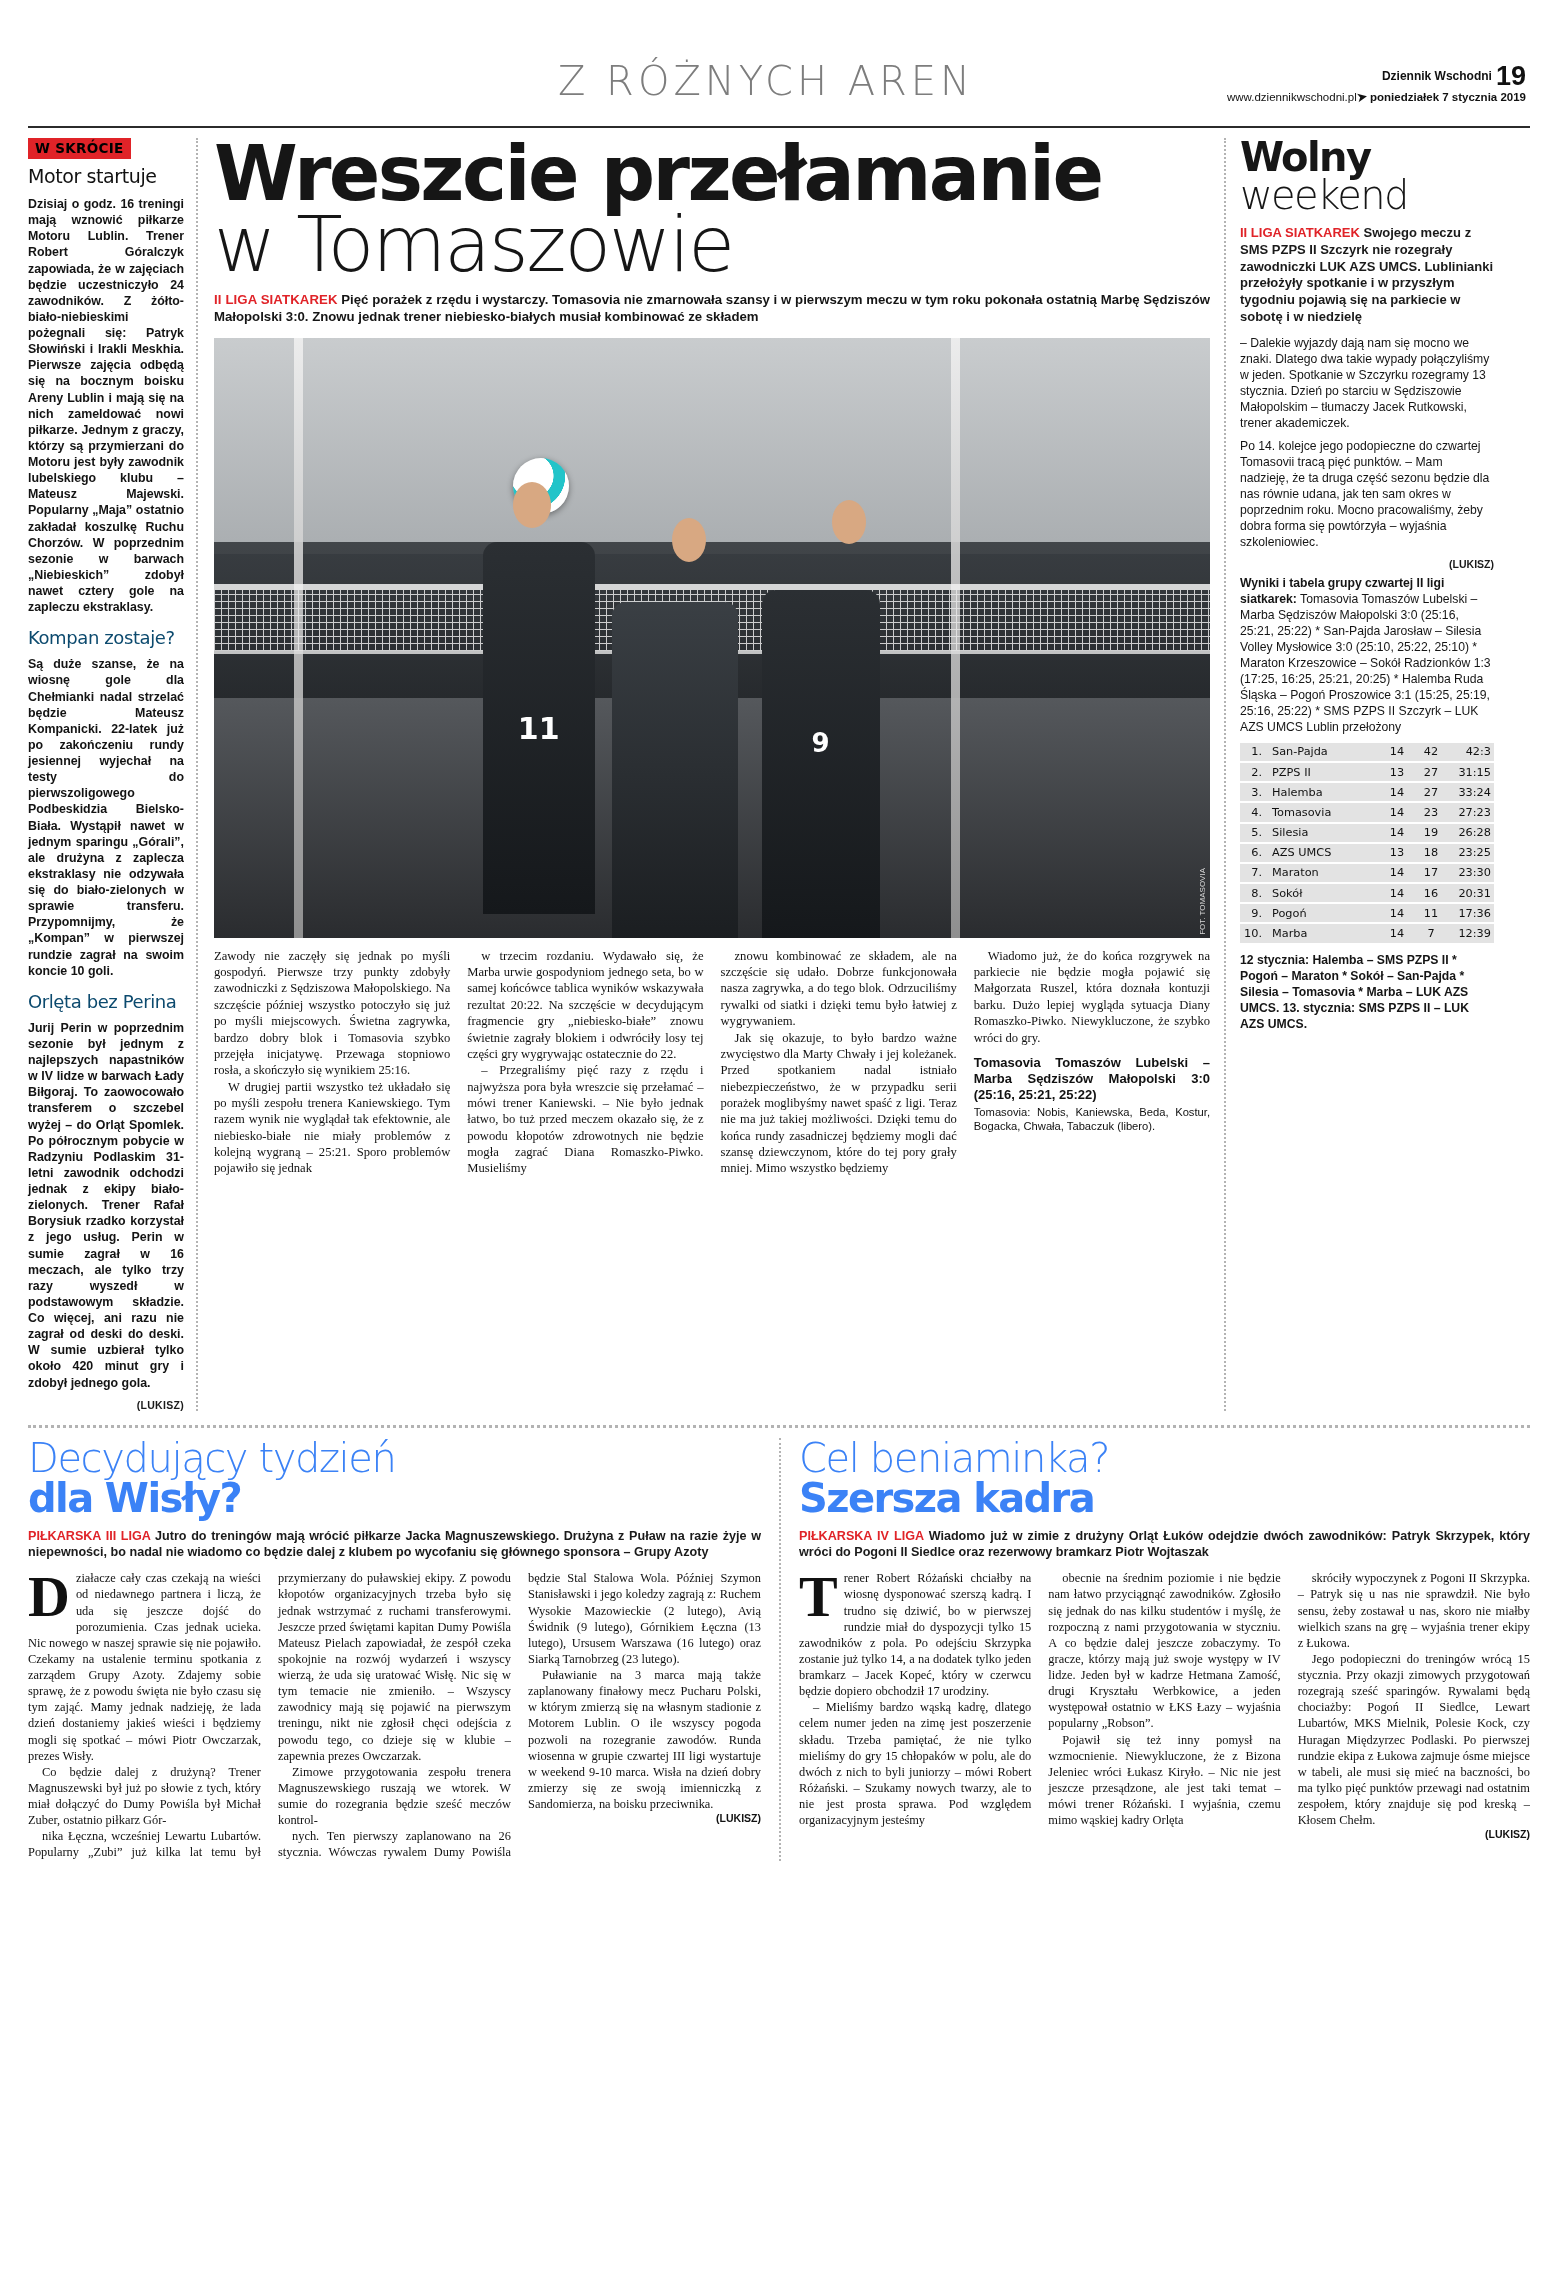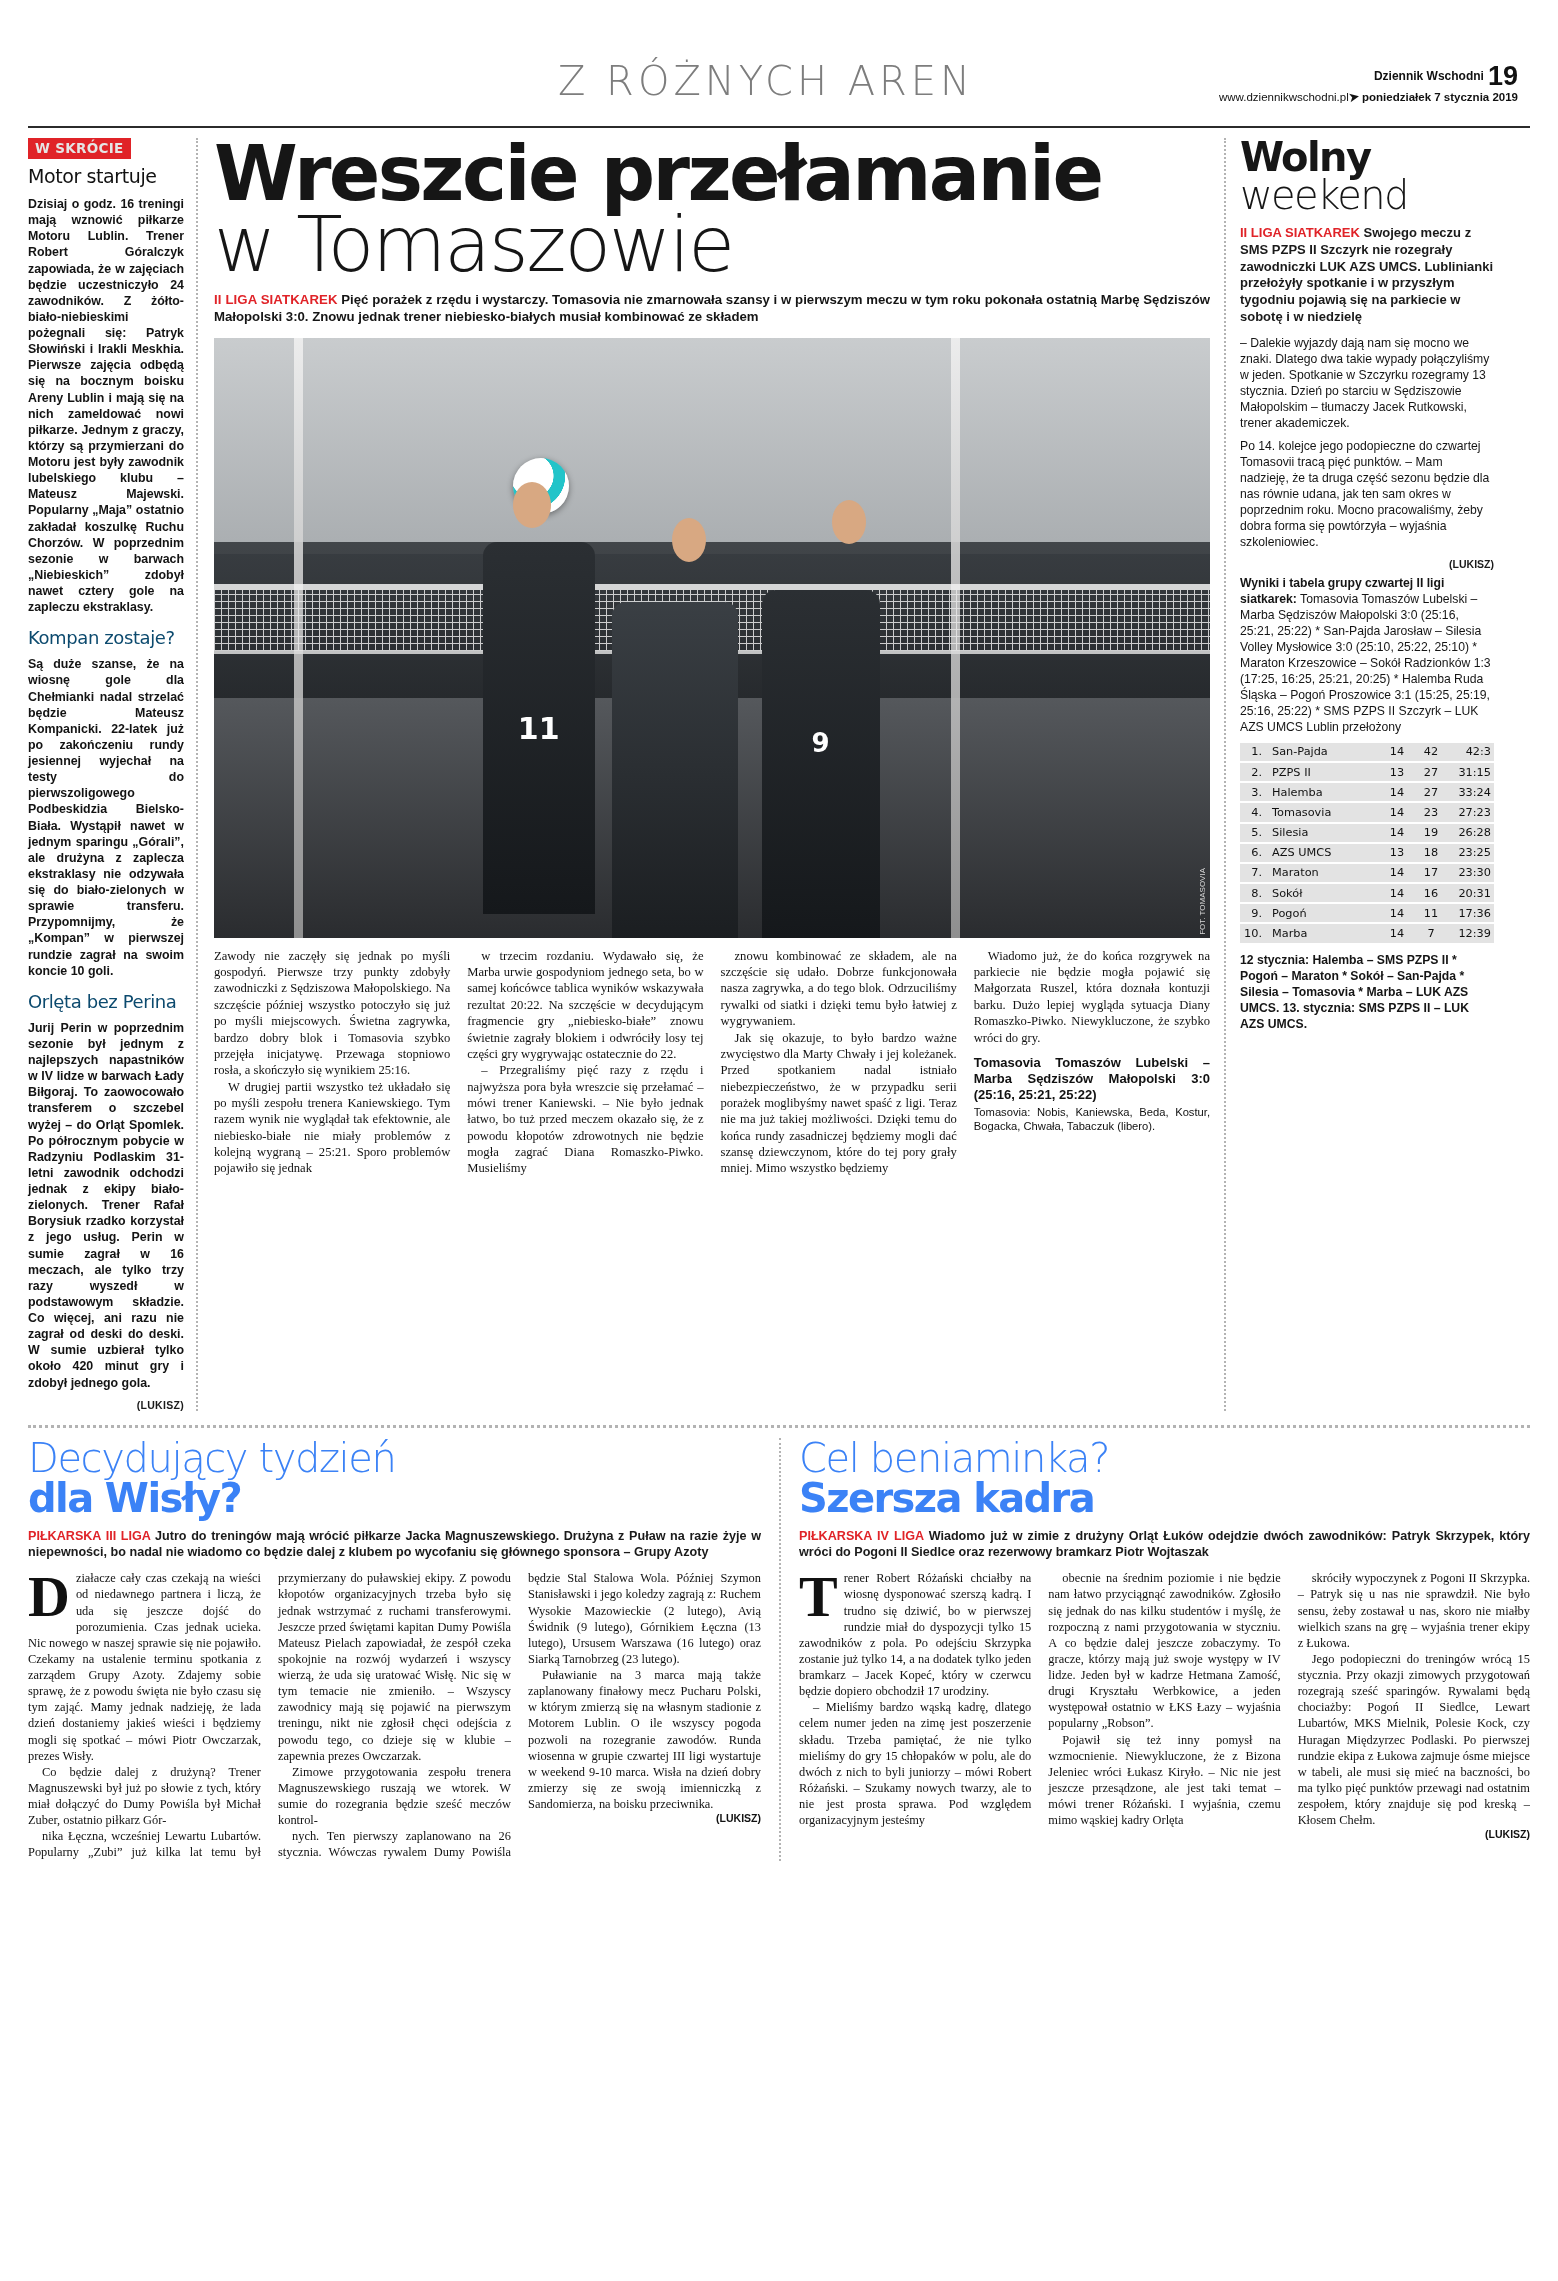--- a/index.html
+++ b/index.html
@@ -16,37 +16,37 @@
   .page { position:relative; width:1558px; height:2281px; padding:0 28px;margin-top:44px; }
 
   
   .masthead { position:relative; height:78px; }
   .section-title {
     position:absolute; left:530px; top:14px;
     font-family:"DejaVu Sans", sans-serif;
     font-size:40px; font-weight:300; letter-spacing:4px;
     color:#7d7d7d;
   }
-  .mast-right { position:absolute; right:12px; top:18px; text-align:right; line-height:1.05; }
+  .mast-right { position:absolute; right:4px; top:18px; text-align:right; line-height:1.05; }
   .mast-line1 { font-size:12px; font-weight:bold; color:#111; }
   .mast-line1 .pageno { font-size:27px; font-weight:bold; vertical-align:-5px; margin-left:4px;}
   .mast-line2 { font-size:11.5px; font-weight:bold; color:#111; margin-top:1px;}
   .mast-line2 .url { font-weight:normal; }
   .cursor-glyph { display:inline-block; transform:rotate(-10deg); font-size:12px; }
   .rule-top { border-top:2px solid #2b2b2b; margin-top:4px; }
 
   
   .top-area { display:flex; gap:0; margin-top:10px; }
   .col-brief { width:168px; padding-right:12px; }
   .col-main  { width:1030px; padding:0 14px 0 16px; border-left:2px dotted #b3b3b3; border-right:2px dotted #b3b3b3;}
   .col-side  { width:268px; padding-left:14px; }
 
   
   .skrot-badge {
-    display:inline-block; background:#e02328; color:#e5e5e5;
+    display:inline-block; background:#e02328; color:#000000;
     font-size:13.5px; font-weight:bold; letter-spacing:.3px;
     padding:2px 7px 3px; margin-bottom:4px;
     font-family:"DejaVu Sans", sans-serif;
   }
   .brief-head {
     font-size:19px; font-weight:400; color:#111; margin:2px 0 9px;
     font-family:"DejaVu Sans", sans-serif; letter-spacing:-0.4px;
   }
   .brief-sub {
     font-size:18px; font-weight:400; color:#0c4a6e; margin:12px 0 8px;

